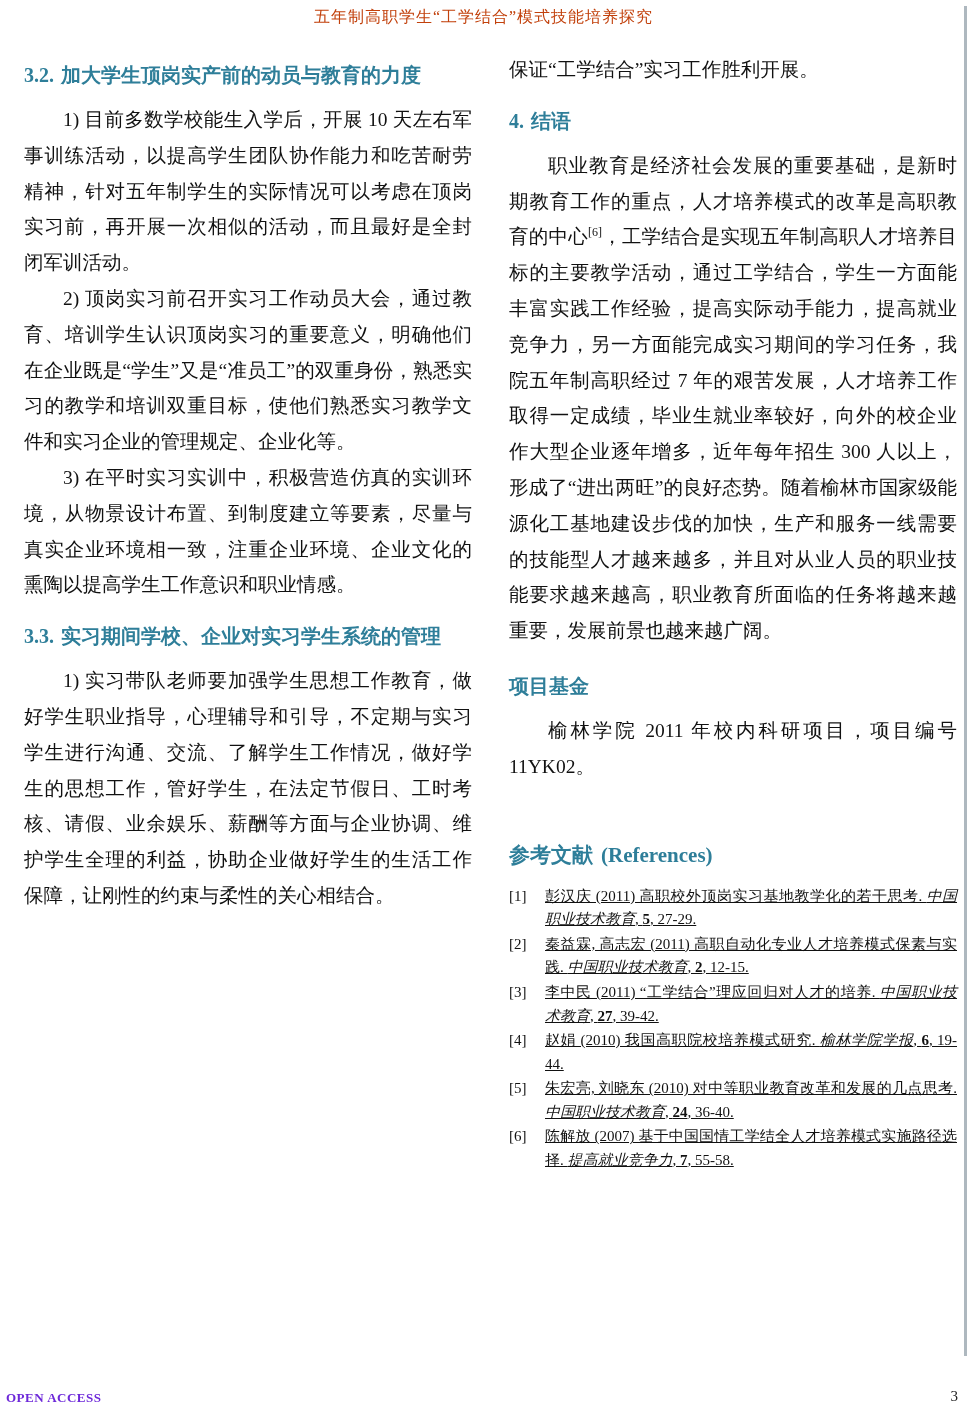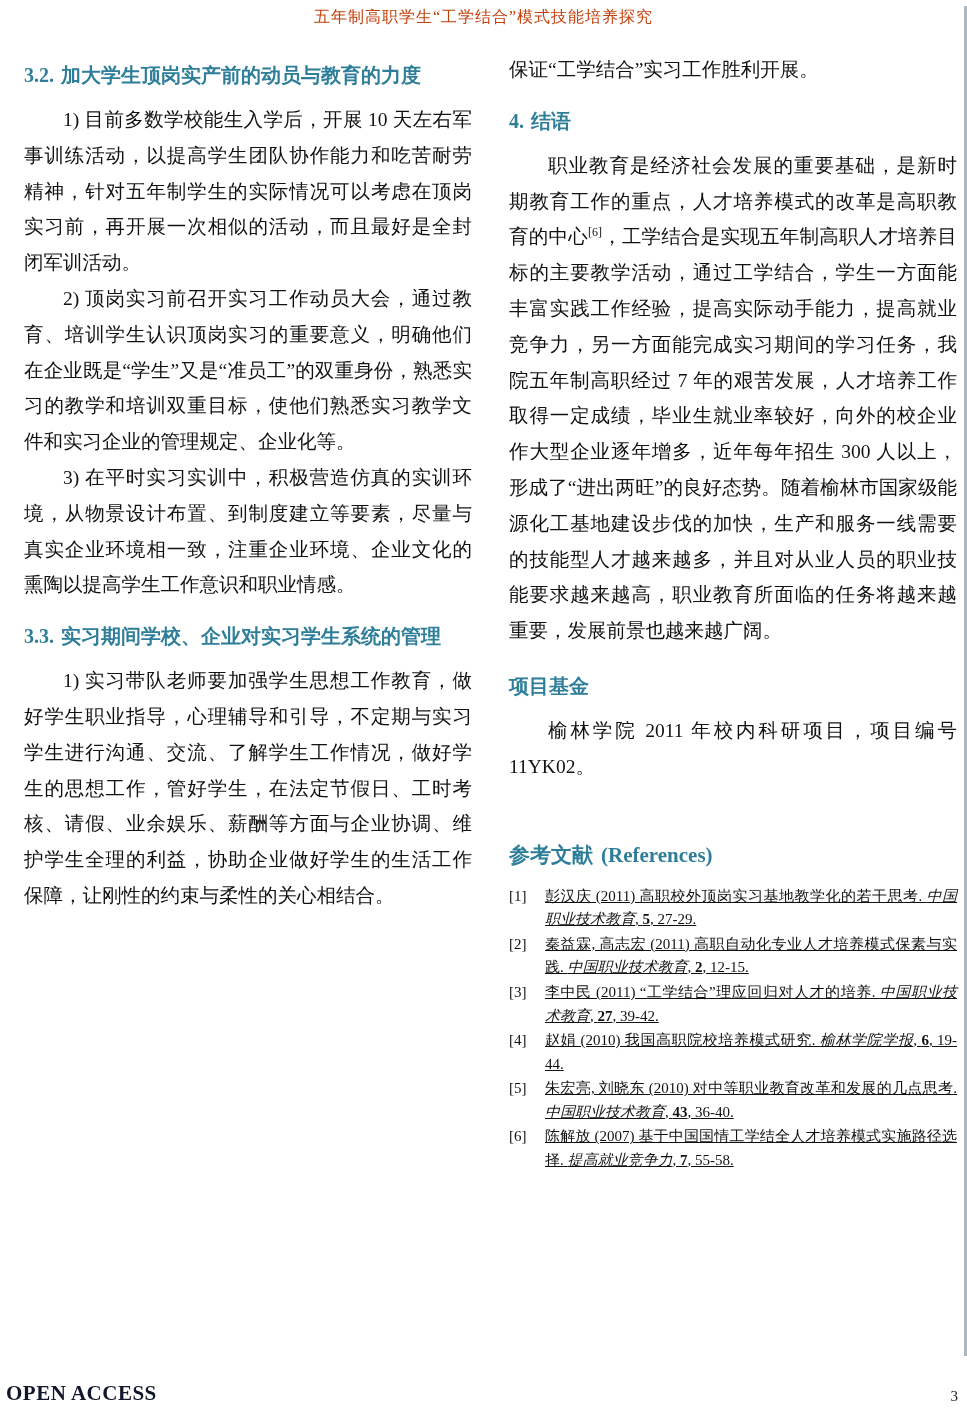--- a/index.html
+++ b/index.html
@@ -47,22 +47,22 @@
   }
   .ref-num{flex:0 0 36px;}
   .ref-text{flex:1;text-align:justify;text-decoration:underline;}
   .ref-journal{font-style:italic;}
   .ref-vol{font-weight:bold;}
   .edge-line{
     position:absolute;top:6px;right:0;width:3px;height:1350px;
     background:#aeb8bf;
   }
   .footer-left{
-    position:absolute;left:6px;bottom:5px;font-weight:bold;font-size:21px;
-    letter-spacing:0.5px;color:#0f172a;
+    position:absolute;left:6px;bottom:5px;font-weight:bold;font-size:13px;
+    letter-spacing:0.5px;color:#6d28d9;
   }
   .footer-right{
     position:absolute;right:9px;bottom:6px;font-size:15px;color:#222;
   }
 </style>
 </head>
 <body>
 
 <div class="page-header">五年制高职学生“工学结合”模式技能培养探究</div>
 
@@ -110,21 +110,21 @@
     <span class="ref-text"><span>李中民 (2011) “工学结合”理应回归对人才的培养. </span><span class="ref-journal">中国职业技术教育</span><span>, </span><span class="ref-vol">27</span><span>, 39-42.</span></span>
   </li>
 
   <li class="ref-item">
     <span class="ref-num">[4]</span>
     <span class="ref-text"><span>赵娟 (2010) 我国高职院校培养模式研究. </span><span class="ref-journal">榆林学院学报</span><span>, </span><span class="ref-vol">6</span><span>, 19-44.</span></span>
   </li>
 
   <li class="ref-item">
     <span class="ref-num">[5]</span>
-    <span class="ref-text"><span>朱宏亮, 刘晓东 (2010) 对中等职业教育改革和发展的几点思考. </span><span class="ref-journal">中国职业技术教育</span><span>, </span><span class="ref-vol">43</span><span>, 36-40.</span></span>
+    <span class="ref-text"><span>朱宏亮, 刘晓东 (2010) 对中等职业教育改革和发展的几点思考. </span><span class="ref-journal">中国职业技术教育</span><span>, </span><span class="ref-vol">24</span><span>, 36-40.</span></span>
   </li>
 
   <li class="ref-item">
     <span class="ref-num">[6]</span>
     <span class="ref-text"><span>陈解放 (2007) 基于中国国情工学结全人才培养模式实施路径选择. </span><span class="ref-journal">提高就业竞争力</span><span>, </span><span class="ref-vol">7</span><span>, 55-58.</span></span>
   </li>
 </ol>
   </div>
 
 </div>

